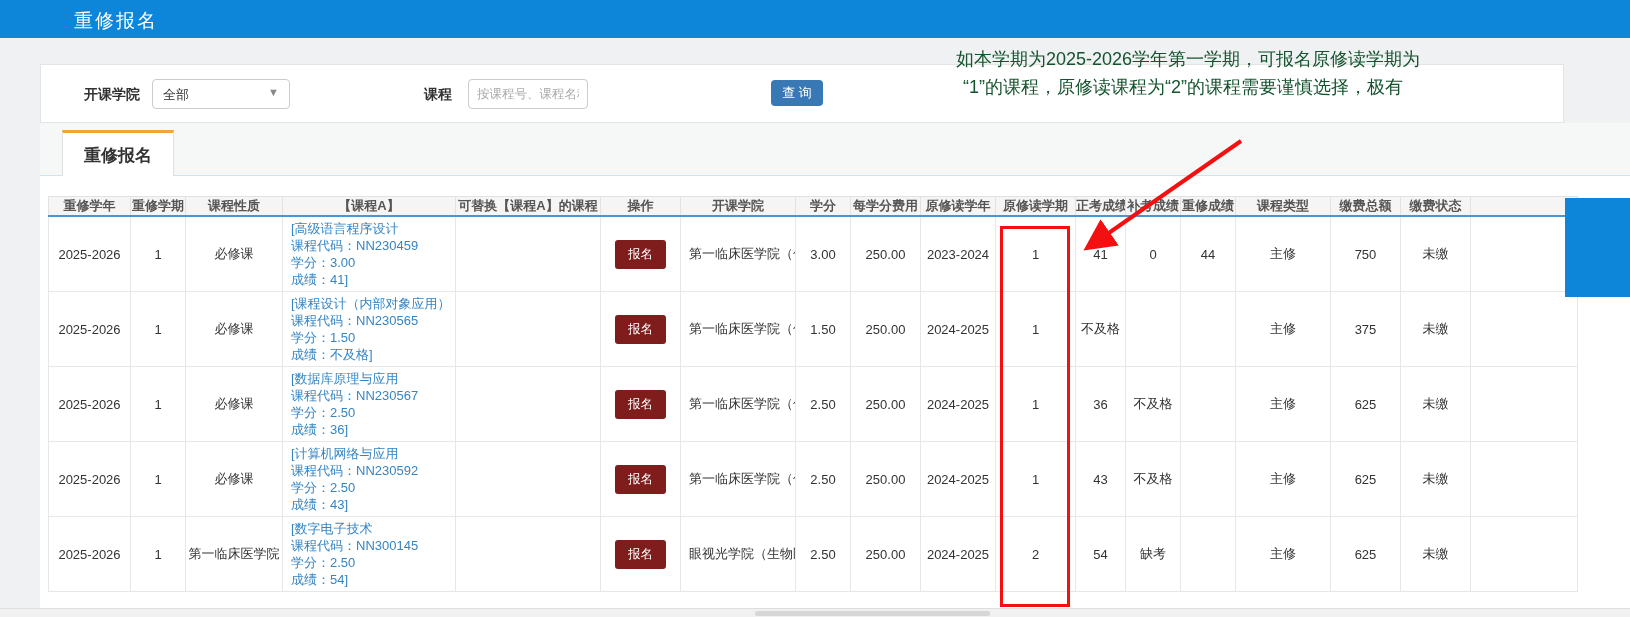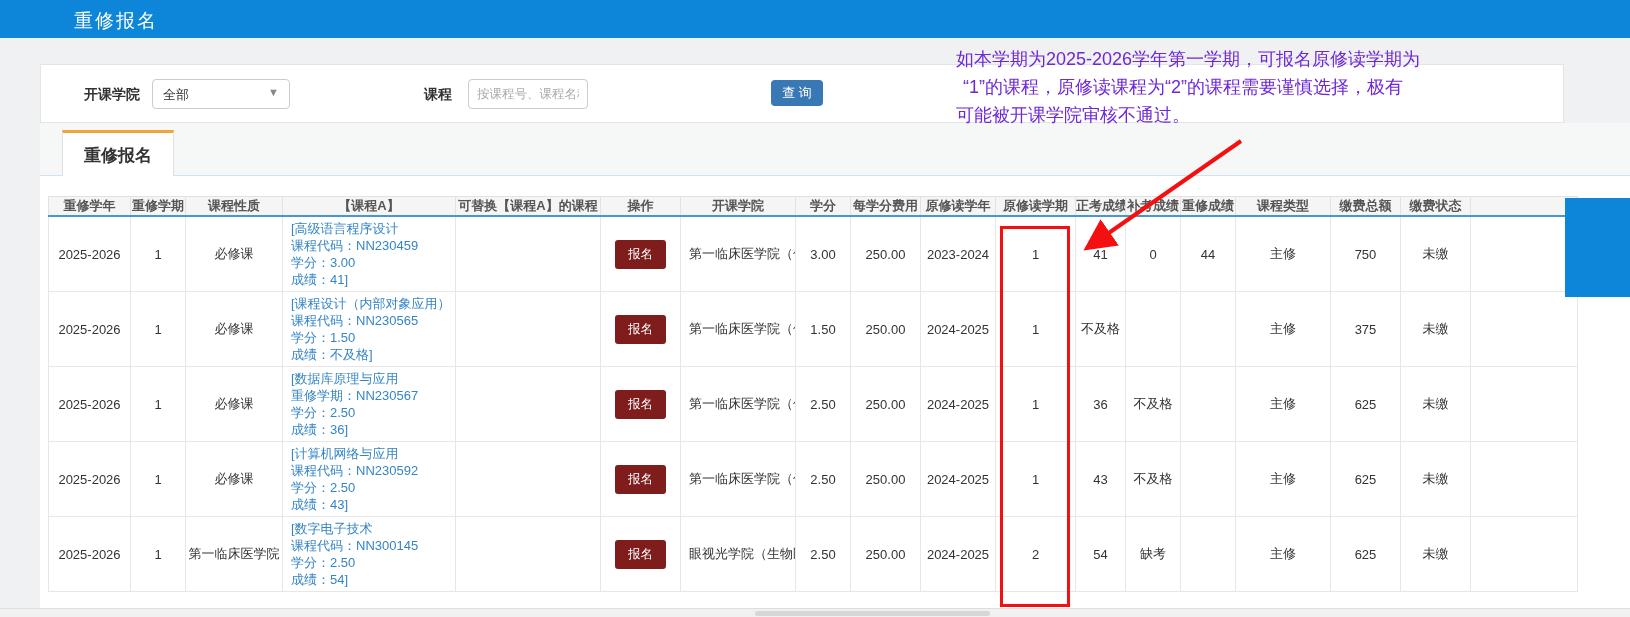--- a/index.html
+++ b/index.html
@@ -15,21 +15,21 @@
   .filter-panel { position:absolute; left:40px; top:64px; width:1524px; height:59px; background:#fff; border:1px solid #e4e4e4; }
   .flabel { position:absolute; top:86px; font-size:14px; font-weight:bold; color:#333; z-index:5; }
   .select-box { position:absolute; left:152px; top:79px; width:138px; height:30px; background:#fff; border:1px solid #ccc; border-radius:4px; z-index:5; cursor:pointer; }
   .select-box .val { position:absolute; left:10px; top:6px; font-size:13px; color:#333; }
   .select-box .caret { position:absolute; right:10px; top:6px; font-size:11px; color:#888; }
   .course-input { position:absolute; left:468px; top:79px; width:120px; height:30px; border:1px solid #ccc; border-radius:4px; padding:0 8px; font-size:12.5px; color:#333; z-index:5; font-family:inherit; }
   .course-input::placeholder { color:#aaa; }
   .query-btn { position:absolute; left:771px; top:80px; width:52px; height:26px; background:#3878b4; color:#fff; border:none; border-radius:4px; font-size:13px; cursor:pointer; z-index:5; font-family:inherit; }
 
   
-  .annotation { position:absolute; left:956px; top:45px; width:560px; z-index:30; color:#6d28d9; font-size:18px; line-height:28px; }
+  .annotation { position:absolute; left:956px; top:45px; width:560px; z-index:30; color:#14532d; font-size:18px; line-height:28px; }
   .annotation .ann-line:nth-child(2) { padding-left:7px; }
 
   
   .tabstrip { position:absolute; left:40px; top:123px; width:1590px; height:53px; background:#f6f7f7; border-bottom:1px solid #cfe4f2; }
   .tab-active { position:absolute; left:22px; top:7px; width:112px; height:47px; background:#fff; border:1px solid #e0e0e0; border-bottom:none; border-top:3px solid #f2a536; display:flex; align-items:center; justify-content:center; font-size:17px; font-weight:bold; color:#333; cursor:pointer; }
 
   
   .content { position:absolute; left:40px; top:176px; width:1590px; height:432px; background:#fff; }
   table { position:absolute; left:8px; top:20px; width:1529px; border-collapse:collapse; table-layout:fixed; background:#fff; }
   th { height:18px; background:#f5f5f5; color:#555; font-size:13px; font-weight:bold; border:1px solid #e2e2e2; border-bottom:2px solid #4a96d2; overflow:hidden; white-space:nowrap; }
@@ -66,21 +66,20 @@
   </div>
 
   <span class="flabel" style="left:424px">课程</span>
   <input class="course-input" type="text" placeholder="按课程号、课程名称" style="">
 
   <button class="query-btn">查 询</button>
 
   <div class="annotation">
     <div class="ann-line">如本学期为2025-2026学年第一学期，可报名原修读学期为</div>
     <div class="ann-line">“1”的课程，原修读课程为“2”的课程需要谨慎选择，极有</div>
-    <div class="ann-line">可能被开课学院审核不通过。</div>
   </div>
 
   <div class="tabstrip">
     <div class="tab-active">
       <span>重修报名</span>
     </div>
   </div>
 
   <div class="content">
     <table>
@@ -180,21 +179,21 @@
       <td>375</td>
       <td>未缴</td>
       <td></td>
     </tr>
           <tr>
       <td>2025-2026</td>
       <td>1</td>
       <td>必修课</td>
       <td class="course-cell">
         <div class="cl">[数据库原理与应用</div>
-        <div class="cl">重修学期：NN230567</div>
+        <div class="cl">课程代码：NN230567</div>
         <div class="cl">学分：2.50</div>
         <div class="cl">成绩：36]</div>
       </td>
       <td></td>
       <td>
         <button class="apply-btn">报名</button>
       </td>
       <td class="college">第一临床医学院（仁</td>
       <td>2.50</td>
       <td>250.00</td>

